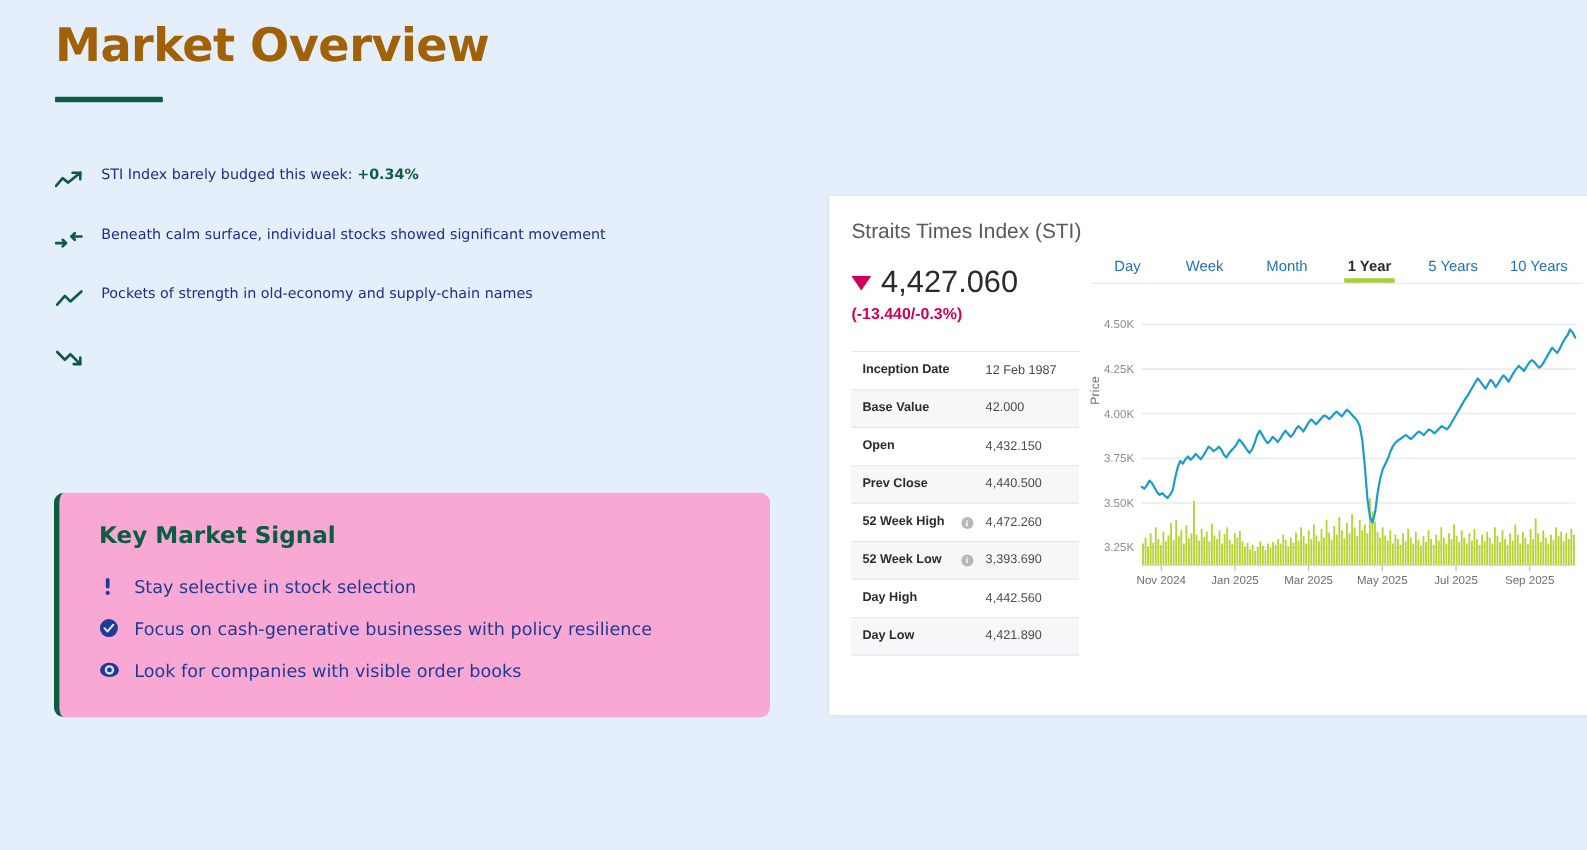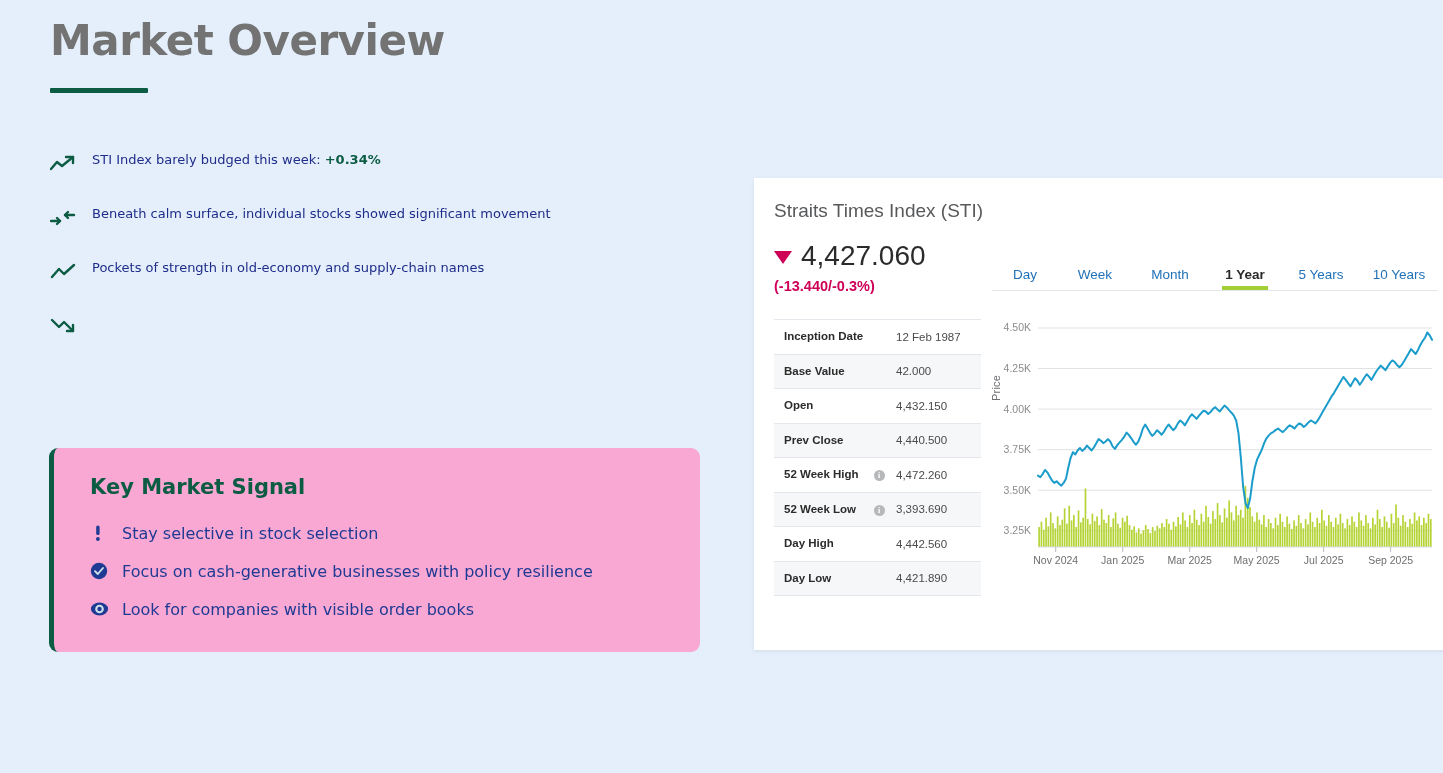--- a/index.html
+++ b/index.html
@@ -10,21 +10,21 @@
     overflow: hidden;
   }
   .page { position: relative; width: 1443px; height: 773px; background: #E4EFFB; }
 
   
   .left-col { position: absolute; left: 0; top: 0; width: 730px; height: 773px; }
 
   .page-title {
     position: absolute; left: 50px; top: 16px;
     font-size: 42px; font-weight: bold; letter-spacing: -0.5px;
-    color: #737373;
+    color: #a16207;
     font-family: "DejaVu Sans", sans-serif;
   }
   .title-rule {
     position: absolute; left: 50px; top: 88px;
     width: 98px; height: 5px; background: #0C5C43; border-radius: 1px;
   }
 
   .bullets { position: absolute; left: 50px; top: 150px; width: 670px; }
   .bullet { display: flex; align-items: flex-start; margin-bottom: 22px; }
   .bullet .bicon {
@@ -115,21 +115,21 @@
   .stat-table td.lbl { color: #2B2B2B; font-weight: bold; width: 94px; line-height: 1.35; }
   .stat-table td.ic { width: 22px; padding: 0; text-align: center; }
   .stat-table td.val { color: #4A4A4A; font-weight: normal; padding-left: 6px; }
   .info-ic {
     display: inline-block; width: 11px; height: 11px; border-radius: 50%;
     background: #B6B8BA; color: #FFF; font-size: 8px; line-height: 11px;
     text-align: center; font-weight: bold; font-family: "Liberation Serif", serif;
   }
 
   
-  .chart-panel { position: absolute; left: 238px; top: 76px; width: 446px; height: 380px; }
+  .chart-panel { position: absolute; left: 238px; top: 43px; width: 446px; height: 380px; }
   .range-tabs { display: flex; align-items: flex-end; height: 36px; position: relative; }
   .range-tab {
     font-size: 13.5px; color: #2172B8; padding: 0 0 8px 0; margin-right: 0;
     text-align: center; cursor: pointer; position: relative;
     font-family: "Liberation Sans", sans-serif;
   }
   .range-tab.active { color: #2B2B2B; font-weight: bold; }
   .range-tab .underbar {
     position: absolute; left: 50%; transform: translateX(-50%);
     bottom: 0; width: 46px; height: 4px; background: #A3D135; display: none;

